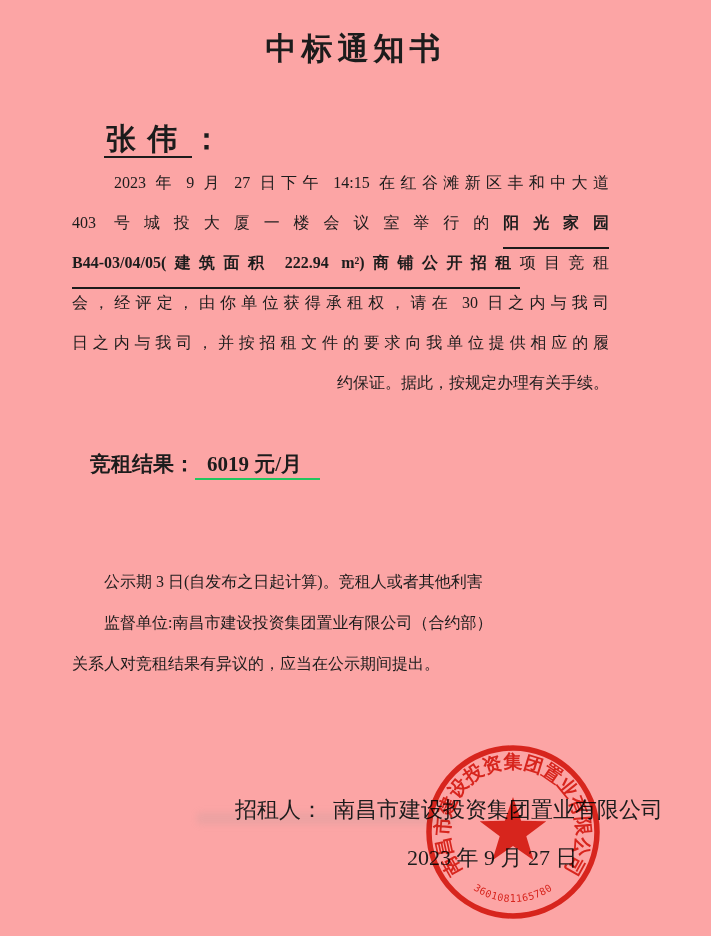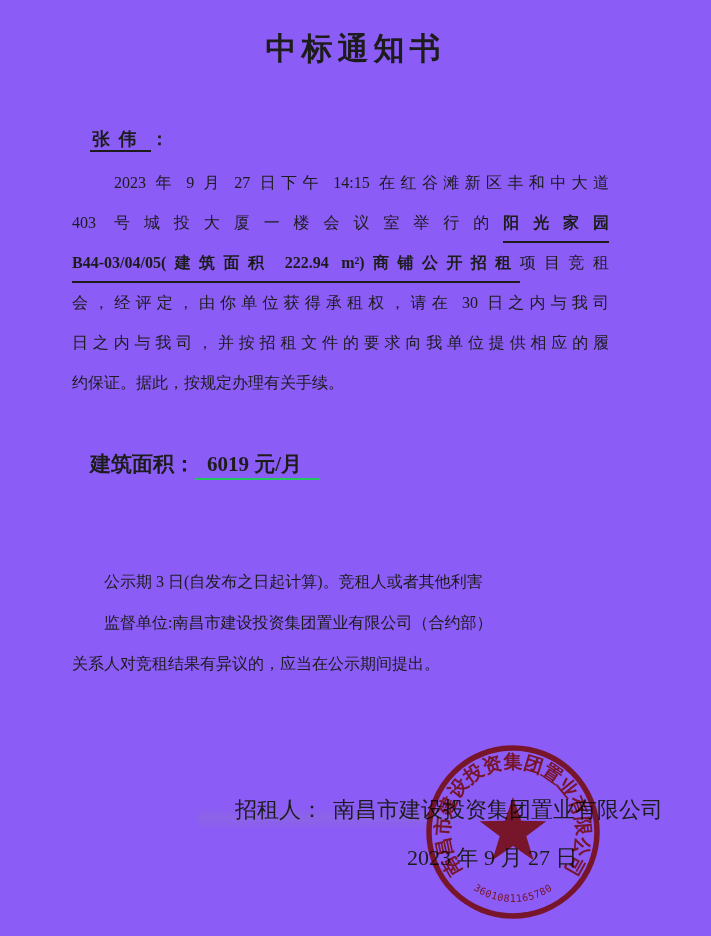--- a/index.html
+++ b/index.html
@@ -4,46 +4,46 @@
 <style>
   html,body{margin:0;padding:0;}
   body{
     width:711px;height:936px;
     background:#f2f2f0;
     font-family:"Liberation Serif","DejaVu Serif",serif;
   }
   .page{
     position:relative;
     width:711px;height:936px;
-    background:#8b5cf6;
+    background:#fca5a5;
     color:#1c1c1c;
     overflow:hidden;
   }
   .title{
     position:absolute;top:28px;left:0;width:711px;
     margin:0;text-align:center;
     font-size:31px;font-weight:700;letter-spacing:5px;
     line-height:42px;
   }
   .recipient{
-    position:absolute;top:124px;left:90px;
-    font-size:18px;font-weight:700;line-height:30px;
+    position:absolute;top:124px;left:104px;
+    font-size:30px;font-weight:700;line-height:30px;
   }
   .uline{border-bottom:2px solid #1c1c1c;}
   .recipient .uline{padding:0 12px 1px 2px;letter-spacing:2px;}
   .para{position:absolute;left:72px;width:537px;font-size:16px;}
   .para1{top:163px;}
   .para2{top:533px;margin-top:28px;}
-  .para1 .ln{height:40px;line-height:40px;}
+  .para1 .ln{height:40px;line-height:40px;text-align:right;}
   .para2 .ln{height:41px;line-height:41px;}
   .jline{text-align:justify;text-align-last:justify;text-justify:inter-character;}
   .pline{text-align:left;}
   .ind1{padding-left:42px;}
   .ind2{padding-left:32px;}
-  .busec{font-weight:700;border-bottom:2px solid #1c1c1c;padding-bottom:10px;}
+  .busec{font-weight:700;border-bottom:2px solid #1c1c1c;padding-bottom:16px;}
   .result{
     position:absolute;top:444px;left:90px;height:40px;line-height:40px;
     font-size:21px;font-weight:700;
   }
   .result .val{padding:0 18px 2px 12px;border-bottom:2px solid #22c55e;}
   .signature-lessor{
     position:absolute;top:790px;left:235px;height:40px;line-height:40px;
     font-size:22px;
   }
   .signature-lessor .name{margin-left:10px;}
@@ -78,21 +78,21 @@
   <div class="para para1">
     <div class="ln jline ind1">2023 年 9 月 27 日下午 14:15 在红谷滩新区丰和中大道</div>
     <div class="ln jline"><span>403 号城投大厦一楼会议室举行的</span><span class="busec">阳光家园</span></div>
     <div class="ln jline"><span class="busec">B44-03/04/05(建筑面积 222.94 m²)商铺公开招租</span><span>项目竞租</span></div>
     <div class="ln jline">会，经评定，由你单位获得承租权，请在 30 日之内与我司</div>
     <div class="ln jline">日之内与我司，并按招租文件的要求向我单位提供相应的履</div>
     <div class="ln pline">约保证。据此，按规定办理有关手续。</div>
   </div>
 
   <div class="result">
-    <span>建筑面积：</span><span class="val">6019 元/月</span>
+    <span>竞租结果：</span><span class="val">6019 元/月</span>
   </div>
 
   <div class="para para2">
     <div class="ln pline ind2">公示期 3 日(自发布之日起计算)。竞租人或者其他利害</div>
     <div class="ln pline ind2">监督单位:南昌市建设投资集团置业有限公司（合约部）</div>
     <div class="ln pline">关系人对竞租结果有异议的，应当在公示期间提出。</div>
   </div>
 
   <div class="scan-streak"></div>
 

